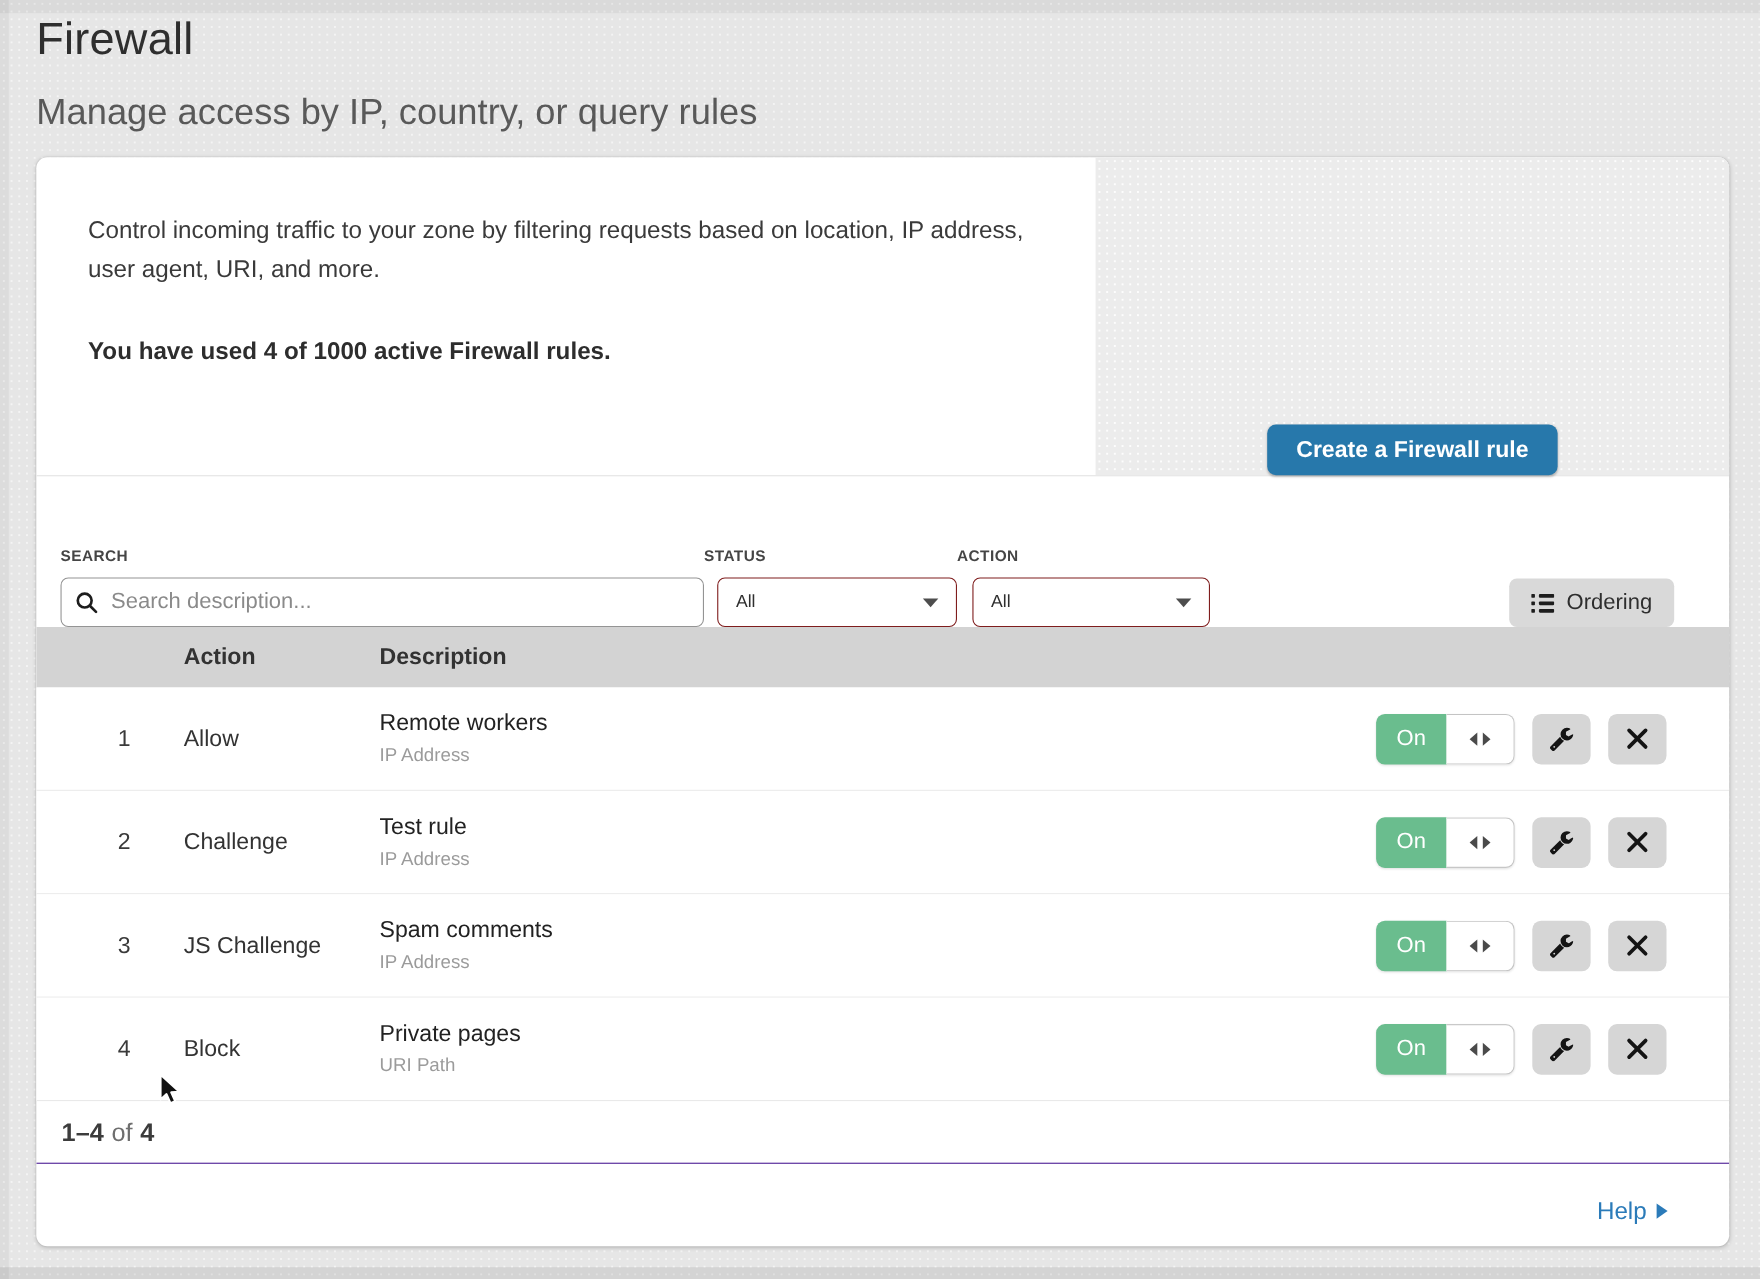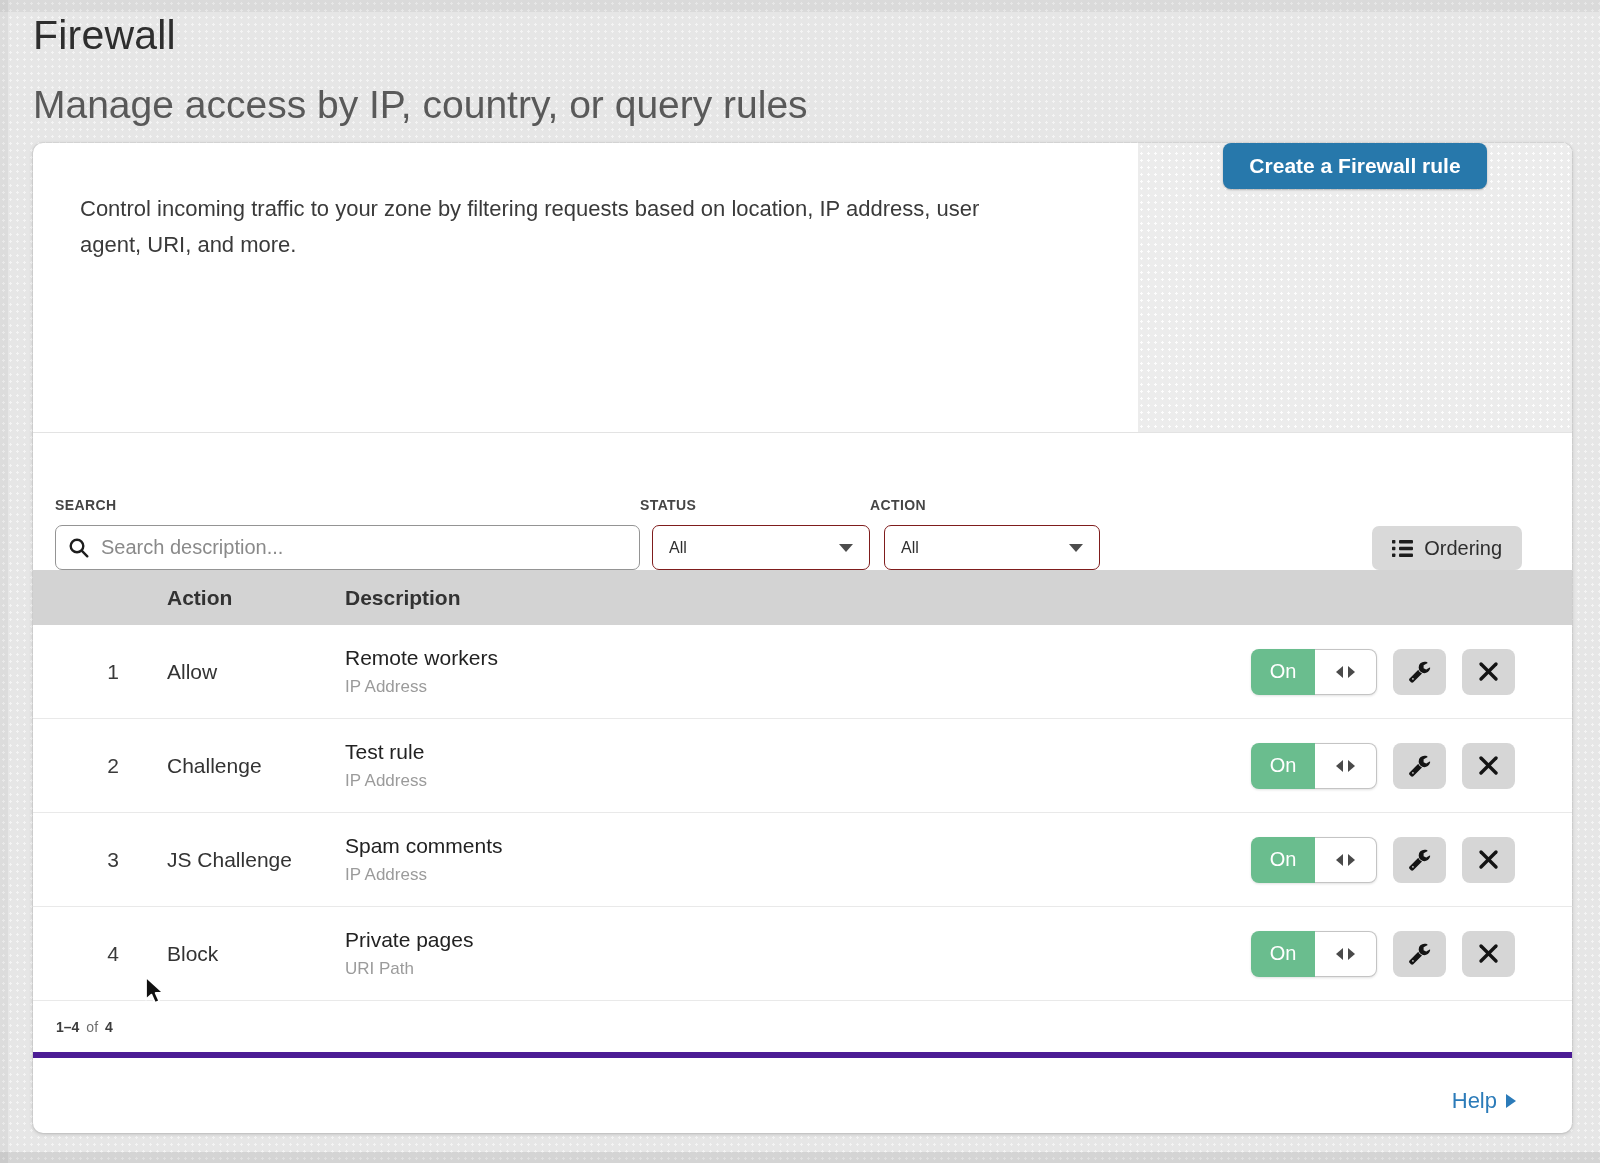--- a/index.html
+++ b/index.html
@@ -17,41 +17,41 @@
     background-size:7px 7px;
     color:#333;
   }
   .edge-top{position:absolute;top:0;left:0;right:0;height:12px;background:rgba(0,0,0,.05);}
   .edge-left{position:absolute;top:0;left:0;bottom:0;width:8px;background:rgba(0,0,0,.045);}
   .edge-bottom{position:absolute;bottom:0;left:0;right:0;height:11px;background:rgba(0,0,0,.08);}
 
   
   .page-header{padding:12px 14px 0 33px;}
   .page-title{margin:0;font-size:41px;font-weight:500;color:#2e2e2e;letter-spacing:.2px;}
-  .page-subtitle{margin:24px 16px 0 0;font-size:39px;font-weight:400;color:#595959;}
+  .page-subtitle{margin:24px 16px 0 0;font-size:33px;font-weight:400;color:#595959;}
 
   
   .card{
     position:absolute;left:33px;top:143px;width:1539px;height:990px;
     background:#fff;border-radius:10px;
     box-shadow:0 1px 4px rgba(0,0,0,.18), 0 0 0 1px rgba(0,0,0,.04);
     overflow:hidden;
   }
 
   
   .card-header{display:flex;height:290px;border-bottom:1px solid #e3e3e3;}
   .overview{flex:1;padding:48px 40px 0 47px;}
   .overview-heading{margin:0 0 30px 0;font-size:26px;font-weight:700;color:#2d2d2d;}
   .overview-desc{margin:0 0 42px 0;font-size:22px;line-height:1.65;color:#3a3a3a;max-width:945px;}
   .overview-usage{margin:0;font-size:22px;font-weight:700;color:#2d2d2d;}
   .create-panel{
-    width:434px;background:#ececec;
+    width:576px;background:#ececec;
     background-image:radial-gradient(rgba(255,255,255,.9) 1px,transparent 1.2px);
     background-size:7px 7px;
-    display:flex;align-items:flex-start;justify-content:center;
+    display:flex;align-items:flex-end;justify-content:center;
   }
   .create-btn{
     background:var(--accent-blue);color:#fff;border:none;border-radius:8px;
     font-family:inherit;font-size:21px;font-weight:600;
     height:46px;padding:0 26px;cursor:pointer;
     box-shadow:0 1px 2px rgba(0,0,0,.25);
   }
 
   
   .filters{display:flex;align-items:flex-end;padding:18px 50px 0 22px;height:137px;}
@@ -107,21 +107,21 @@
   .tri-left{width:0;height:0;border-top:6px solid transparent;border-bottom:6px solid transparent;border-right:7px solid #4a4a4a;}
   .tri-right{width:0;height:0;border-top:6px solid transparent;border-bottom:6px solid transparent;border-left:7px solid #4a4a4a;}
   .icon-btn{
     width:53px;height:46px;border:none;border-radius:8px;background:#d6d6d6;
     display:flex;align-items:center;justify-content:center;cursor:pointer;color:#141414;
   }
 
   
   .pagination{
     height:57px;display:flex;align-items:center;padding-left:23px;
-    border-bottom:6px solid #4c1d95;font-size:14px;color:#6e6e6e;gap:7px;
+    border-bottom:1px solid #4c1d95;font-size:23px;color:#6e6e6e;gap:7px;
   }
   .pagination .strong{font-weight:700;color:#3c3c3c;}
   .card-footer{height:75px;display:flex;align-items:center;justify-content:flex-end;padding-right:56px;}
   .help-link{display:flex;align-items:center;gap:9px;text-decoration:none;color:var(--link-blue);font-size:22px;cursor:pointer;margin-top:10px;}
   .help-arrow{width:0;height:0;border-top:7px solid transparent;border-bottom:7px solid transparent;border-left:10px solid var(--link-blue);}
 
   
   .mouse-cursor{position:absolute;left:140px;top:975px;pointer-events:none;z-index:10;}
 </style>
 </head>
@@ -134,20 +134,21 @@
 <header class="page-header">
   <h1 class="page-title">Firewall</h1>
   <p class="page-subtitle">Manage access by IP, country, or query rules</p>
 </header>
 
 <main class="card">
 
   <section class="card-header">
     <div class="overview">
       <p class="overview-desc">Control incoming traffic to your zone by filtering requests based on location, IP address, user agent, URI, and more.</p>
+      <p class="overview-usage">You have used 4 of 1000 active Firewall rules.</p>
     </div>
     <aside class="create-panel">
       <button class="create-btn">Create a Firewall rule</button>
     </aside>
   </section>
 
   <section class="filters">
     <div class="filter-group">
       <span class="filter-label">SEARCH</span>
       <div class="search-box">

